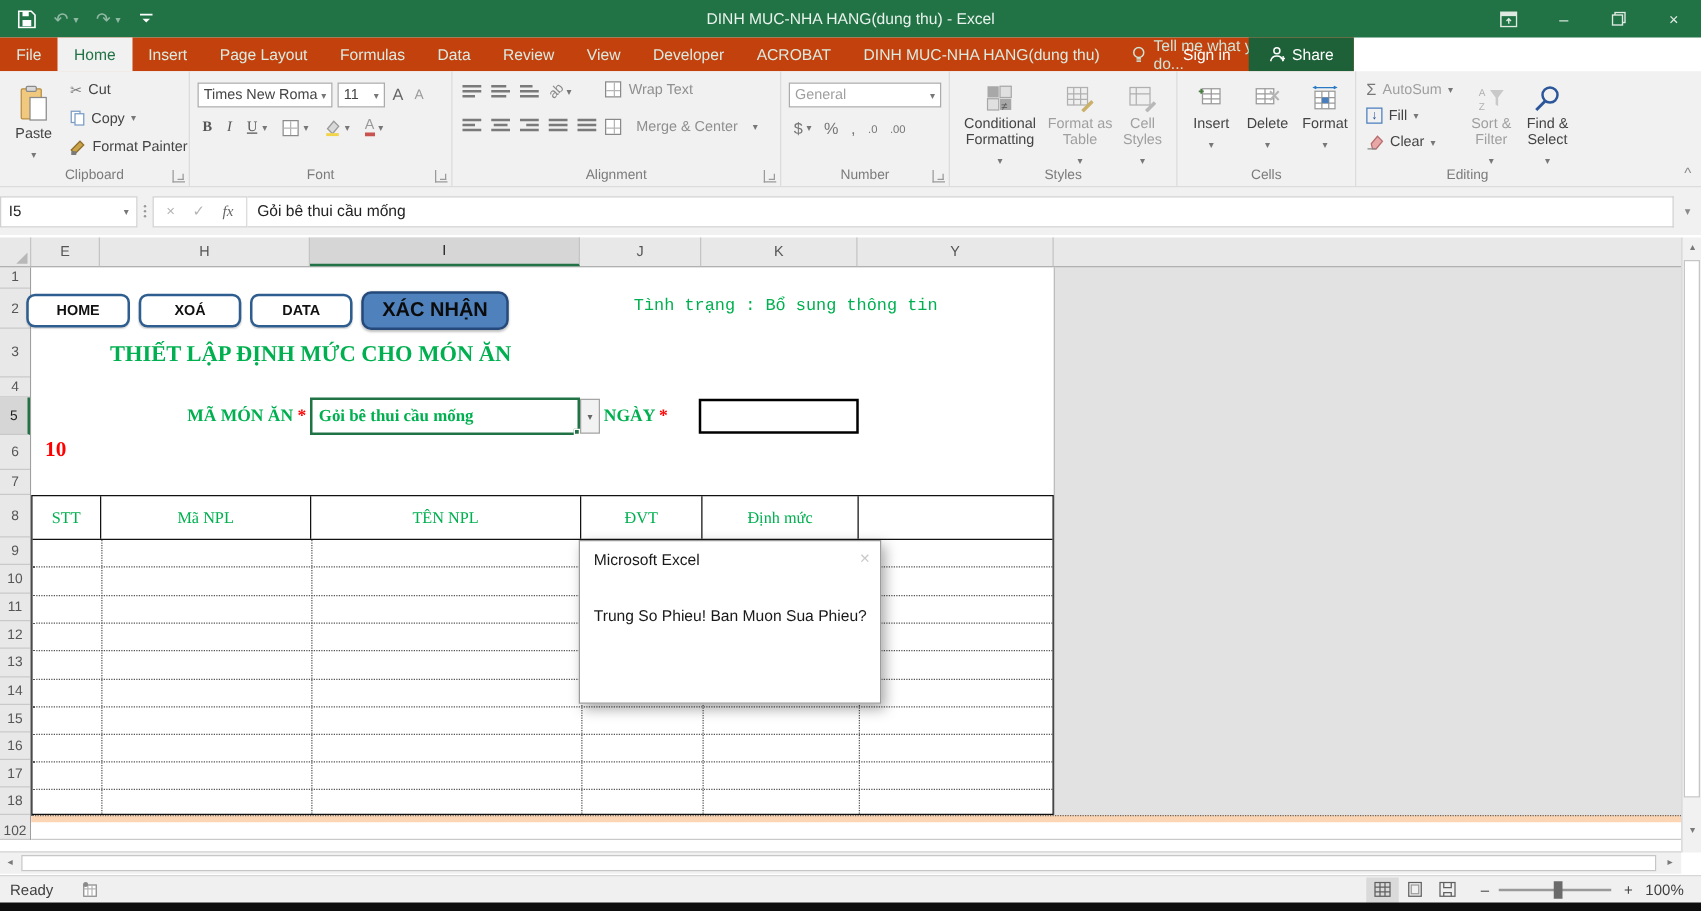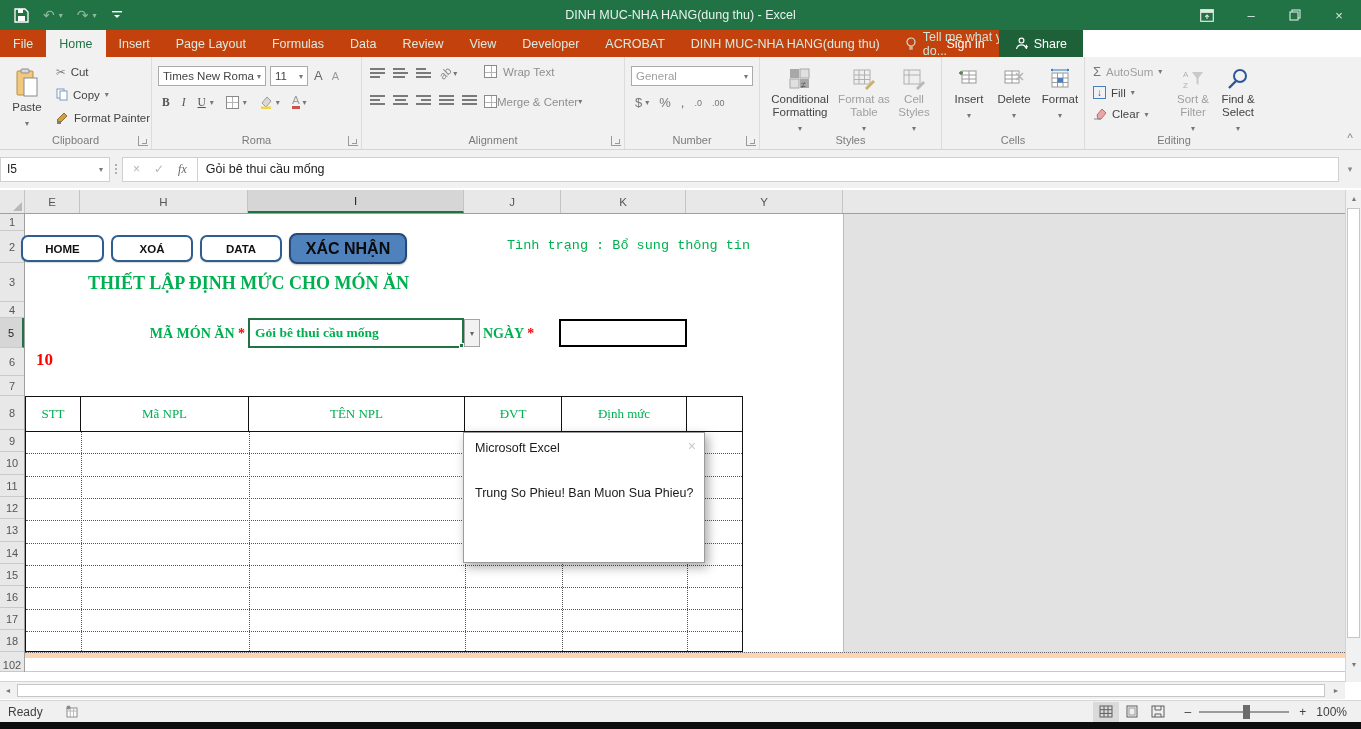--- a/index.html
+++ b/index.html
@@ -70,21 +70,21 @@
   .serif { font-family:"Liberation Serif","DejaVu Serif",serif; }
   .formbtn { position:absolute; background:#fff; border:2px solid #2e5d8f; border-radius:7px; display:flex; align-items:center; justify-content:center; font-weight:bold; font-size:11.5px; color:#111; box-shadow:0 1px 1px rgba(0,0,0,.15); }
   .confirmbtn { position:absolute; background:#4F81BD; border:2px solid #24497a; border-radius:8px; display:flex; align-items:center; justify-content:center; font-weight:bold; font-size:16px; color:#0b0b0b; box-shadow:0 1px 2px rgba(0,0,0,.25); }
   .greentext { color:#00B050; }
   .selcell { position:absolute; left:248px; top:318px; width:216px; height:30px; border:2px solid #217346; background:#fff; display:flex; align-items:center; padding-left:5px; }
   .fillhandle { position:absolute; left:459px; top:343px; width:5px; height:5px; background:#217346; border:1px solid #fff; }
   .combobtn { position:absolute; left:464px; top:319px; width:16px; height:28px; background:#f2f2f2; border:1px solid #a5a5a5; display:flex; align-items:center; justify-content:center; color:#666; font-size:8px; }
   .datebox { position:absolute; left:559px; top:319px; width:128px; height:28px; background:#fff; border:2px solid #000; }
 
   
-  .ntable { position:absolute; left:25px; top:396px; width:718px; height:256px; border:1px solid #111;padding-left:40px; }
+  .ntable { position:absolute; left:25px; top:396px; width:818px; height:256px; border:1px solid #111;padding-left:40px; }
   .thcell { position:absolute; top:0; height:34px; display:flex; align-items:center; justify-content:center; font-size:13px; color:#00B050; border-right:1px solid #111; }
   .thsep { border-bottom:1px solid #111; position:absolute; left:0; width:100%; top:34px; }
   .vdot { position:absolute; top:35px; bottom:0; border-left:1px dotted #555; }
   .hdot { position:absolute; left:0; width:100%; border-top:1px dotted #555; }
 
   
   .dialog { position:absolute; left:463px; top:432px; width:242px; height:131px; background:#fff; border:1px solid #9b9b9b; box-shadow:3px 4px 10px rgba(0,0,0,.35); z-index:50; }
   .dlg-title { position:absolute; left:11px; top:8px; font-size:12.5px; color:#1a1a1a; }
   .dlg-close { position:absolute; right:8px; top:5px; font-size:14px; color:#c9c9c9; }
   .dlg-msg { position:absolute; left:11px; top:53px; font-size:12.5px; color:#1a1a1a; }
@@ -256,21 +256,21 @@
         <span class="ico">
           <svg width="14" height="14" viewBox="0 0 14 14">
               <path d="M3 8l5-6 4 4-5 6z" fill="#d9d9d9" stroke="#9a9a9a"></path>
               <rect x="2" y="11.5" width="10" height="2.5" fill="#f2d44b"></rect>
             </svg>
         </span>
         <span class="dd" style="margin-left:-9px;">▾</span>
         <span style="color:#9a9a9a; border-bottom:3px solid #c9534f; line-height:11px;">A</span>
         <span class="dd" style="margin-left:-9px;">▾</span>
       </div>
-      <div class="rglabel">Roma</div>
+      <div class="rglabel">Font</div>
       <div class="launcher"></div>
     </div>
 
     <div class="rgroup" style="width:263px;">
       <div class="smallrow abs" style="left:8px; top:10px; gap:8px;">
         <span class="alignicon">
             <i style="width:15px"></i>
             <i style="width:15px"></i>
             <i style="width:10px"></i>
           </span>
@@ -311,21 +311,21 @@
             <i style="width:15px"></i>
             <i style="width:15px"></i>
             <i style="width:15px"></i>
           </span>
         <span class="alignicon">
             <i style="width:15px"></i>
             <i style="width:15px"></i>
             <i style="width:15px"></i>
           </span>
       </div>
-      <div class="smallrow abs" style="left:122px; top:38px; gap:0; color:#8f8f8f;">
+      <div class="smallrow abs" style="left:122px; top:38px; gap:12px; color:#8f8f8f;">
         <span class="gridico" style="width:13px; height:13px;"></span>
         <span>Merge &amp; Center</span>
         <span class="dd">▾</span>
       </div>
       <div class="rglabel">Alignment</div>
       <div class="launcher"></div>
     </div>
 
     <div class="rgroup" style="width:135px;">
       <div class="combo abs" style="left:6px; top:9px; width:122px; color:#9f9f9f;">

